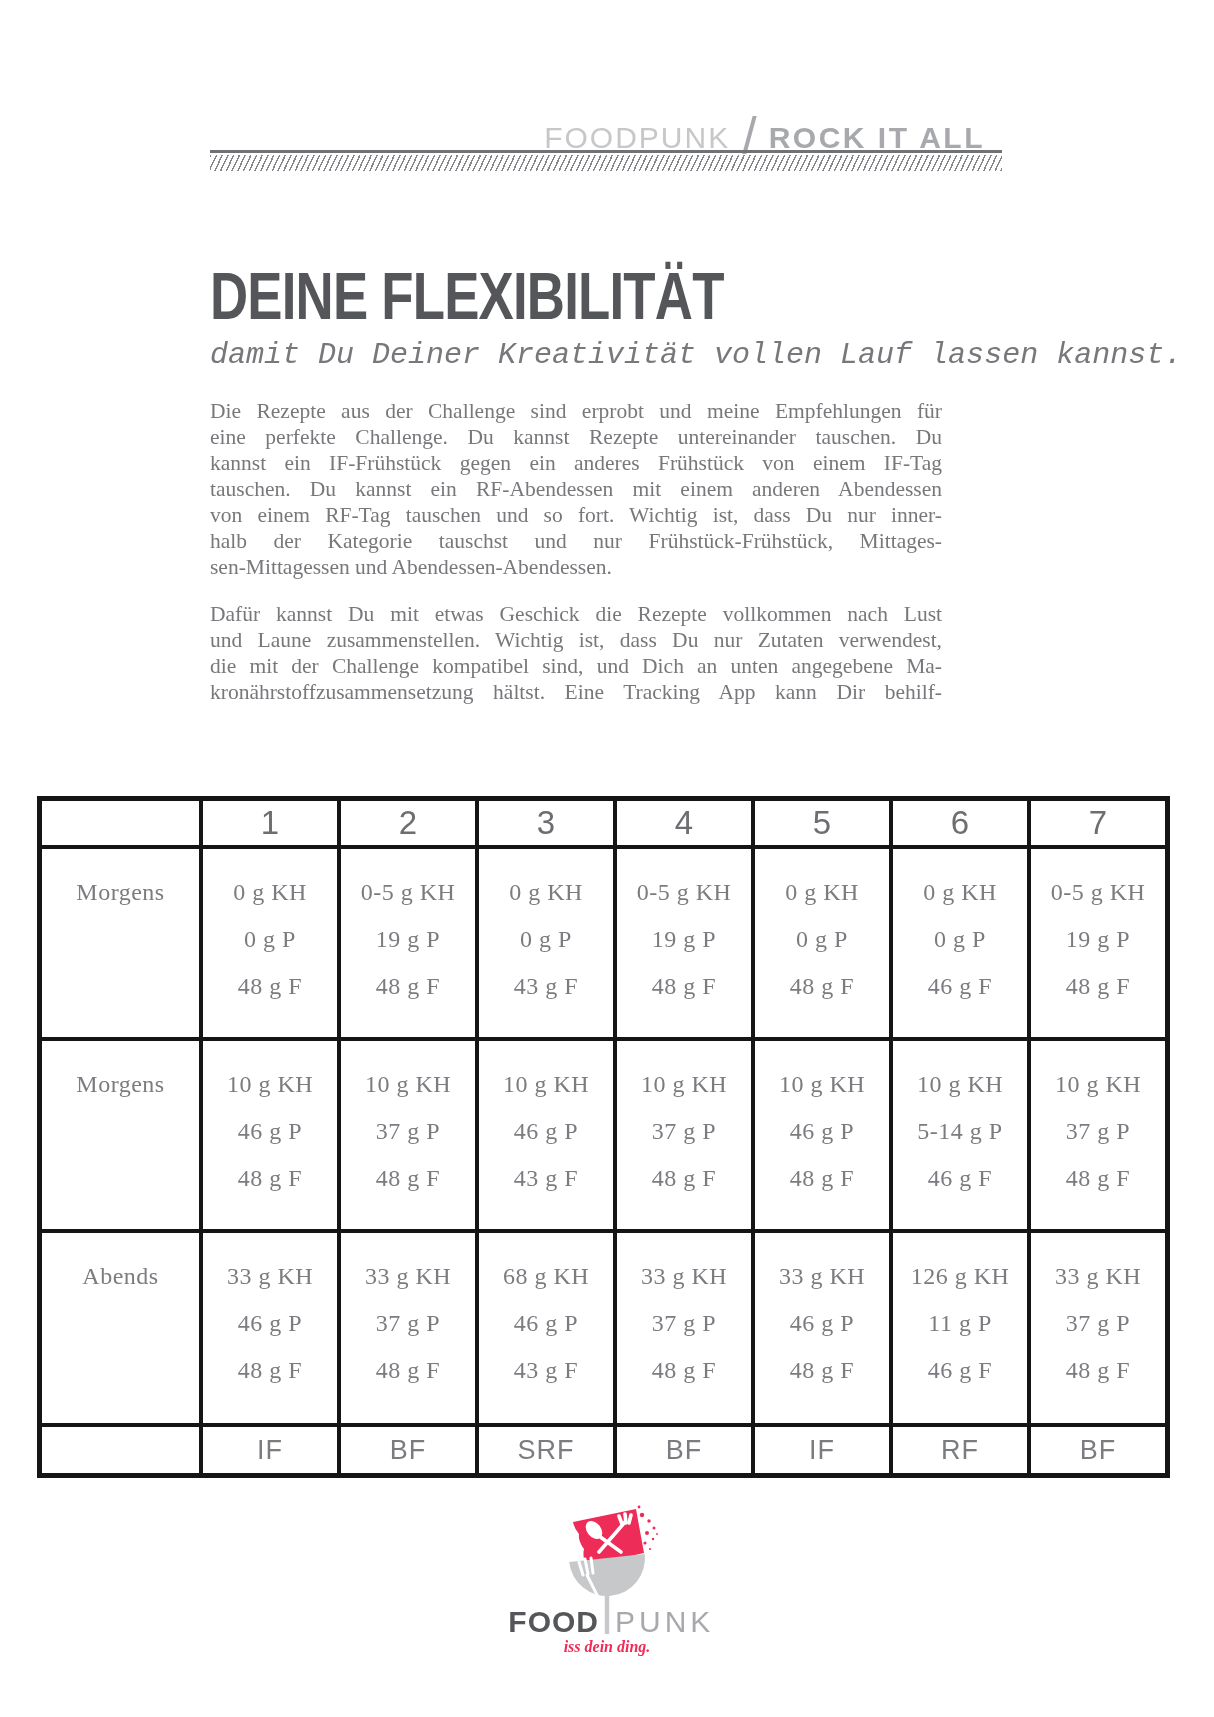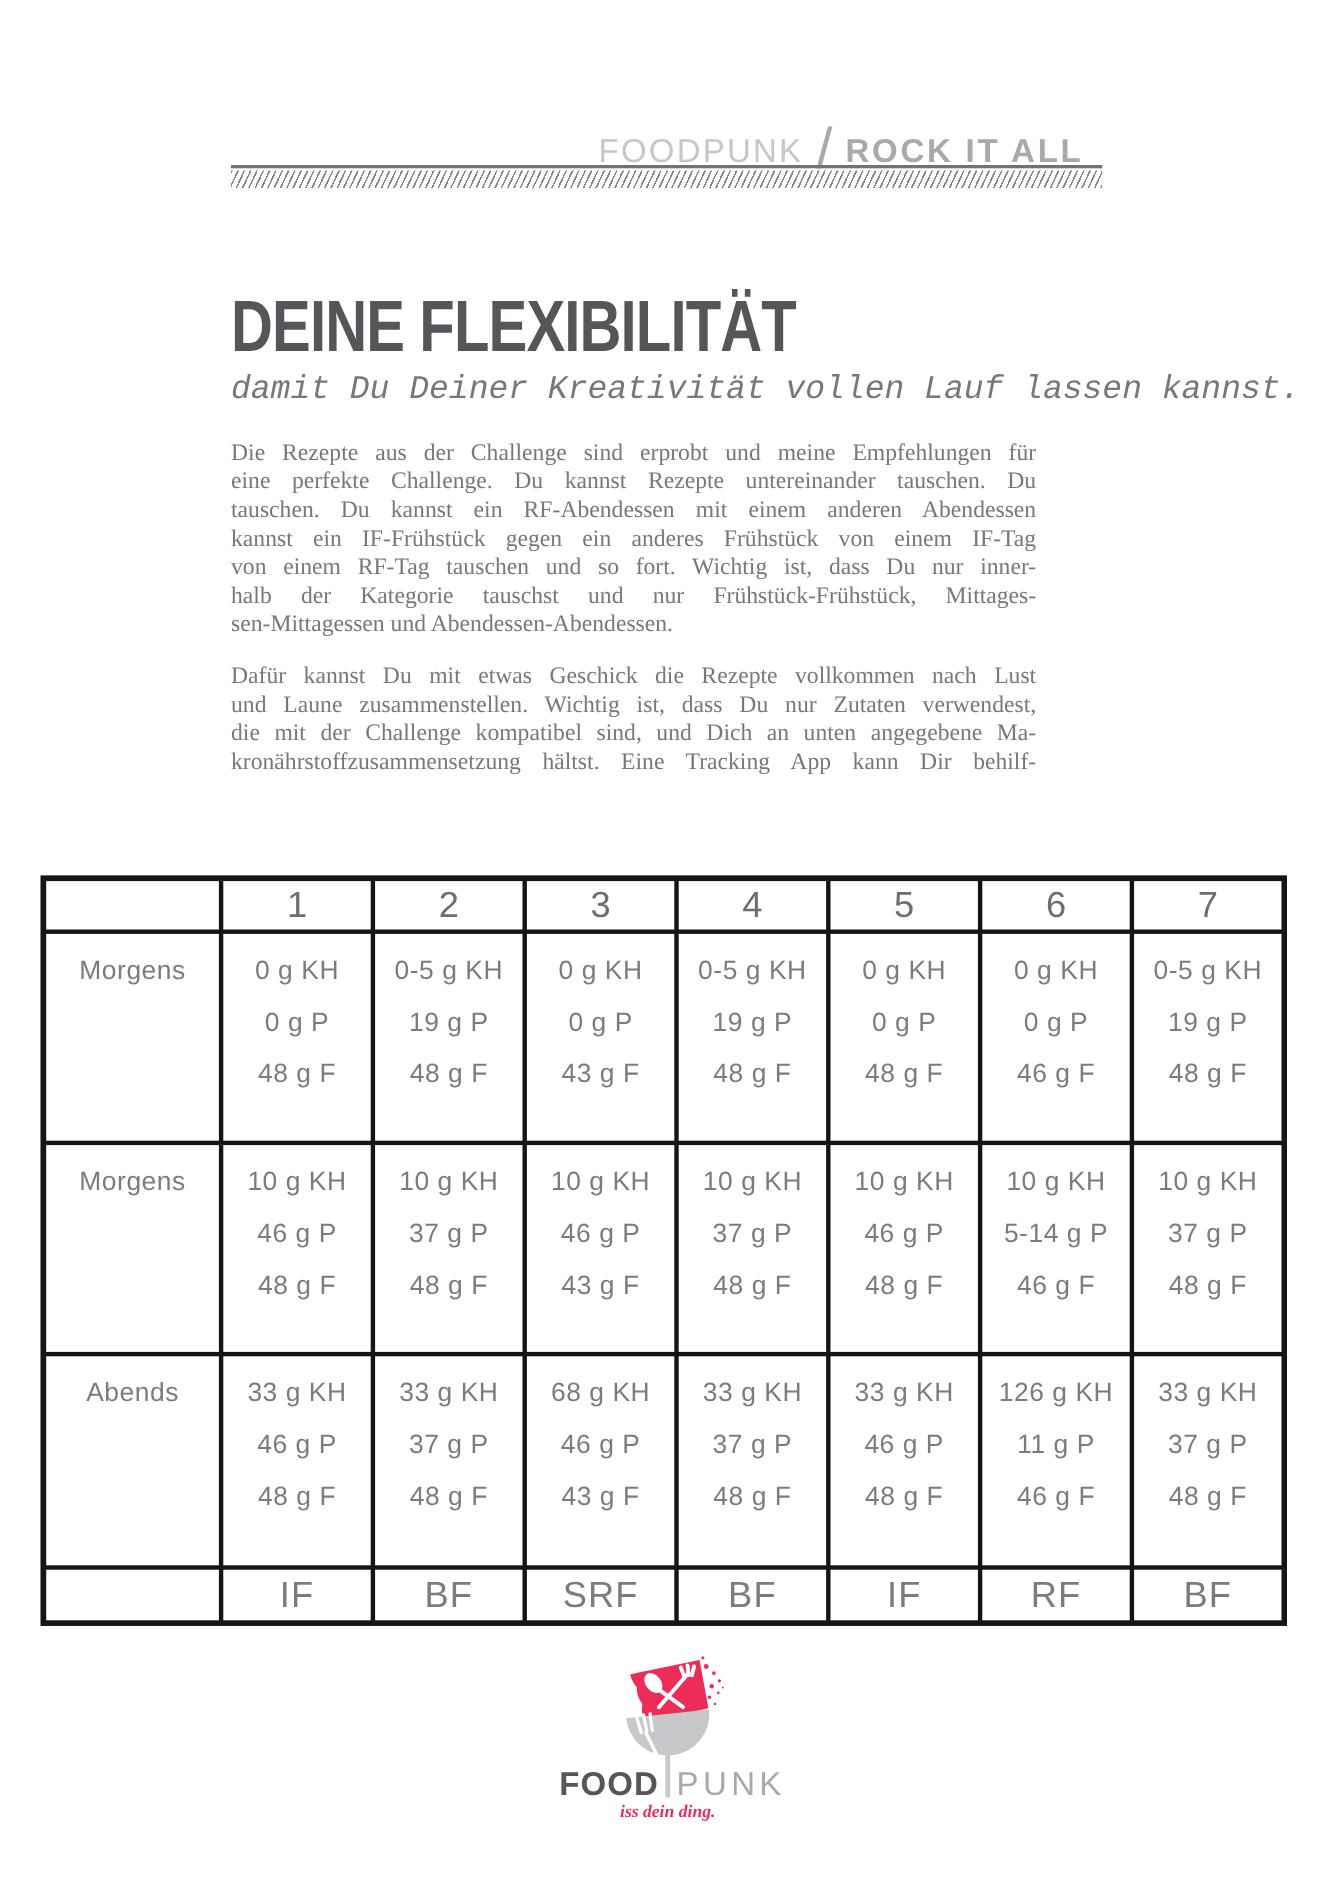--- a/index.html
+++ b/index.html
@@ -44,22 +44,22 @@
   .tline.last{text-align-last:left;}
   
   .macro-table{
     position:absolute;left:37px;top:796px;width:1133px;height:682px;
     background:var(--c-line);border:5px solid var(--c-line);
     display:grid;grid-template-columns:157px repeat(7,1fr);
     grid-template-rows:44px 188px 188px 190px 46px;gap:4px;
   }
   .cell{background:#fff;color:#7b7c80;display:flex;flex-direction:column;align-items:center;}
   .cell.hdr{justify-content:center;font-size:33px;color:#6d6e71;font-weight:400;}
-  .cell.ft{justify-content:center;font-size:33px;letter-spacing:1px;}
-  .cell.macro,.cell.rowlabel{padding-top:10px;}
+  .cell.ft{justify-content:center;font-size:27px;letter-spacing:1px;}
+  .cell.macro,.cell.rowlabel{padding-top:20px;font-family:Liberation Serif, serif;}
   .mline{height:47px;display:flex;align-items:center;justify-content:center;
     font-size:24px;letter-spacing:.5px;white-space:nowrap;}
   
   .logo{position:absolute;left:487px;top:1505px;width:240px;height:152px;}
   .logo svg{display:block;width:240px;height:152px;}
 </style>
 </head>
 <body>
 
 <div class="page">
@@ -74,22 +74,22 @@
     <div class="solid"></div>
     <div class="hatch"></div>
   </div>
 
   <h1 class="title">DEINE FLEXIBILITÄT</h1>
   <div class="subtitle">damit Du Deiner Kreativität vollen Lauf lassen kannst.</div>
   <div class="bodycopy">
       <div class="para">
         <div class="tline">Die Rezepte aus der Challenge sind erprobt und meine Empfehlungen für</div>
         <div class="tline">eine perfekte Challenge. Du kannst Rezepte untereinander tauschen. Du</div>
+        <div class="tline">kannst ein IF-Frühstück gegen ein anderes Frühstück von einem IF-Tag</div>
         <div class="tline">tauschen. Du kannst ein RF-Abendessen mit einem anderen Abendessen</div>
-        <div class="tline">kannst ein IF-Frühstück gegen ein anderes Frühstück von einem IF-Tag</div>
         <div class="tline">von einem RF-Tag tauschen und so fort. Wichtig ist, dass Du nur inner-</div>
         <div class="tline">halb der Kategorie tauschst und nur Frühstück-Frühstück, Mittages-</div>
         <div class="tline last">sen-Mittagessen und Abendessen-Abendessen.</div>
       </div>
       <div class="para">
         <div class="tline">Dafür kannst Du mit etwas Geschick die Rezepte vollkommen nach Lust</div>
         <div class="tline">und Laune zusammenstellen. Wichtig ist, dass Du nur Zutaten verwendest,</div>
         <div class="tline">die mit der Challenge kompatibel sind, und Dich an unten angegebene Ma-</div>
         <div class="tline">kronährstoffzusammensetzung hältst. Eine Tracking App kann Dir behilf-</div>
       </div>

